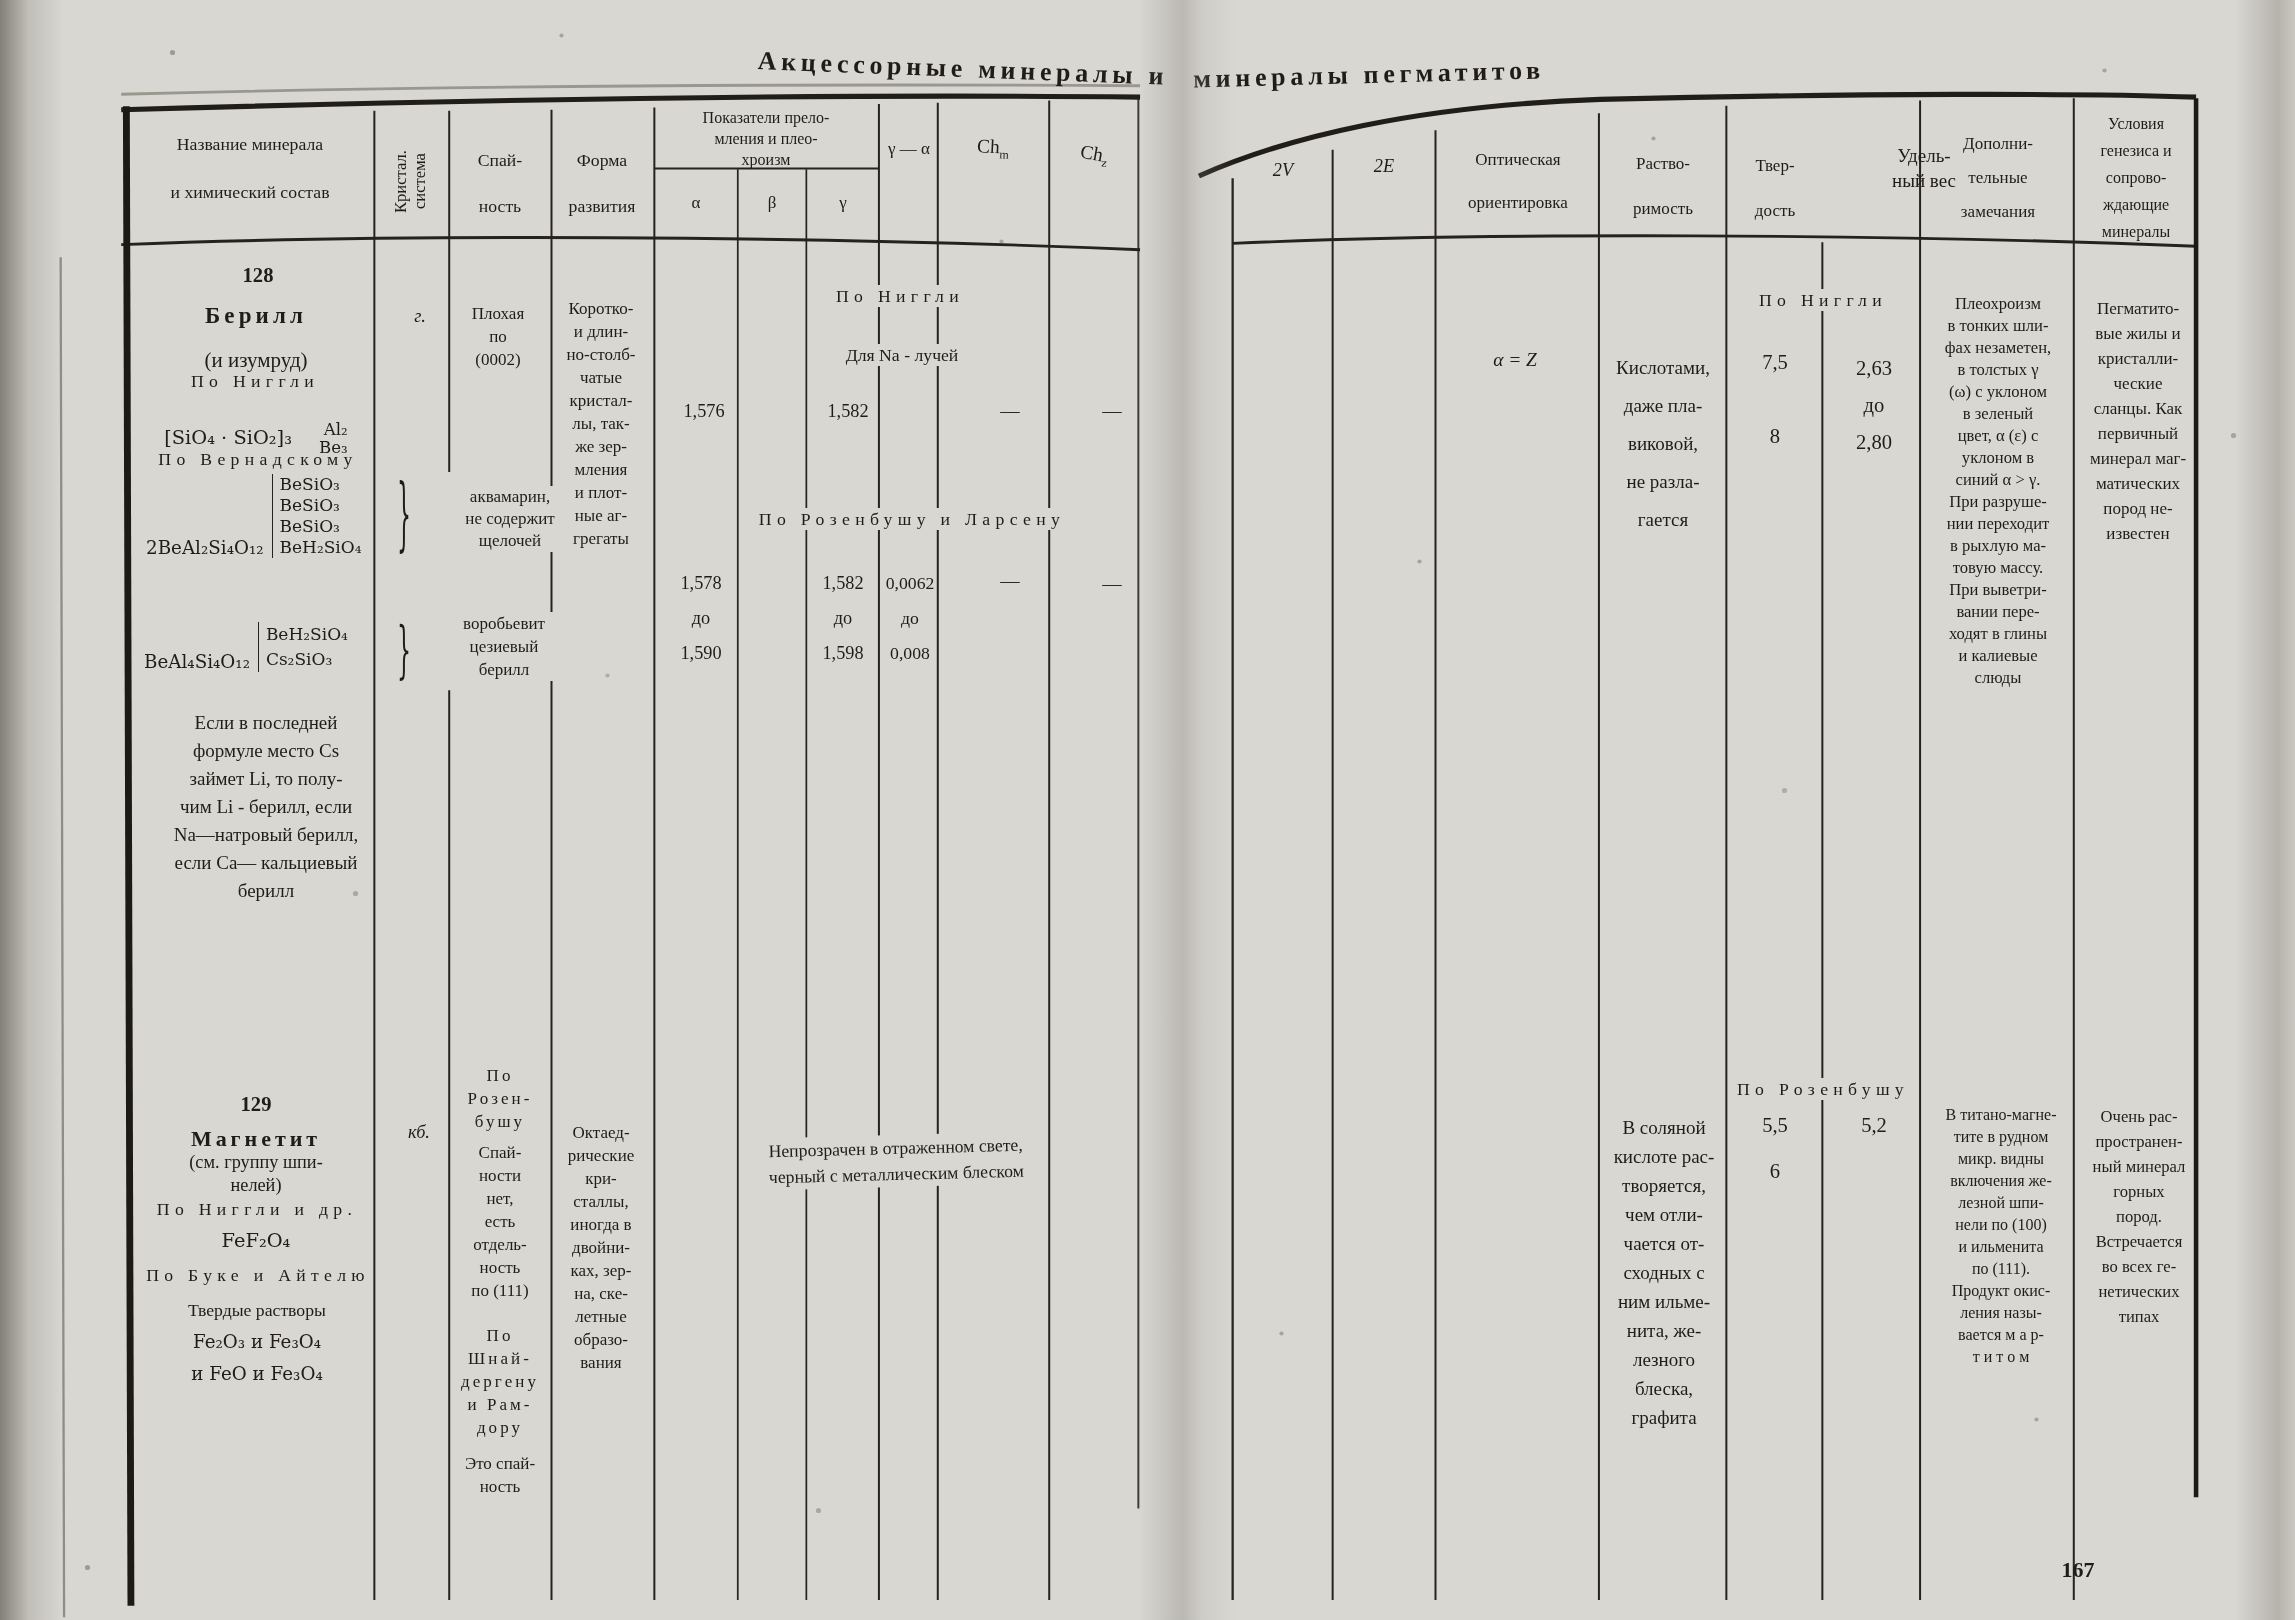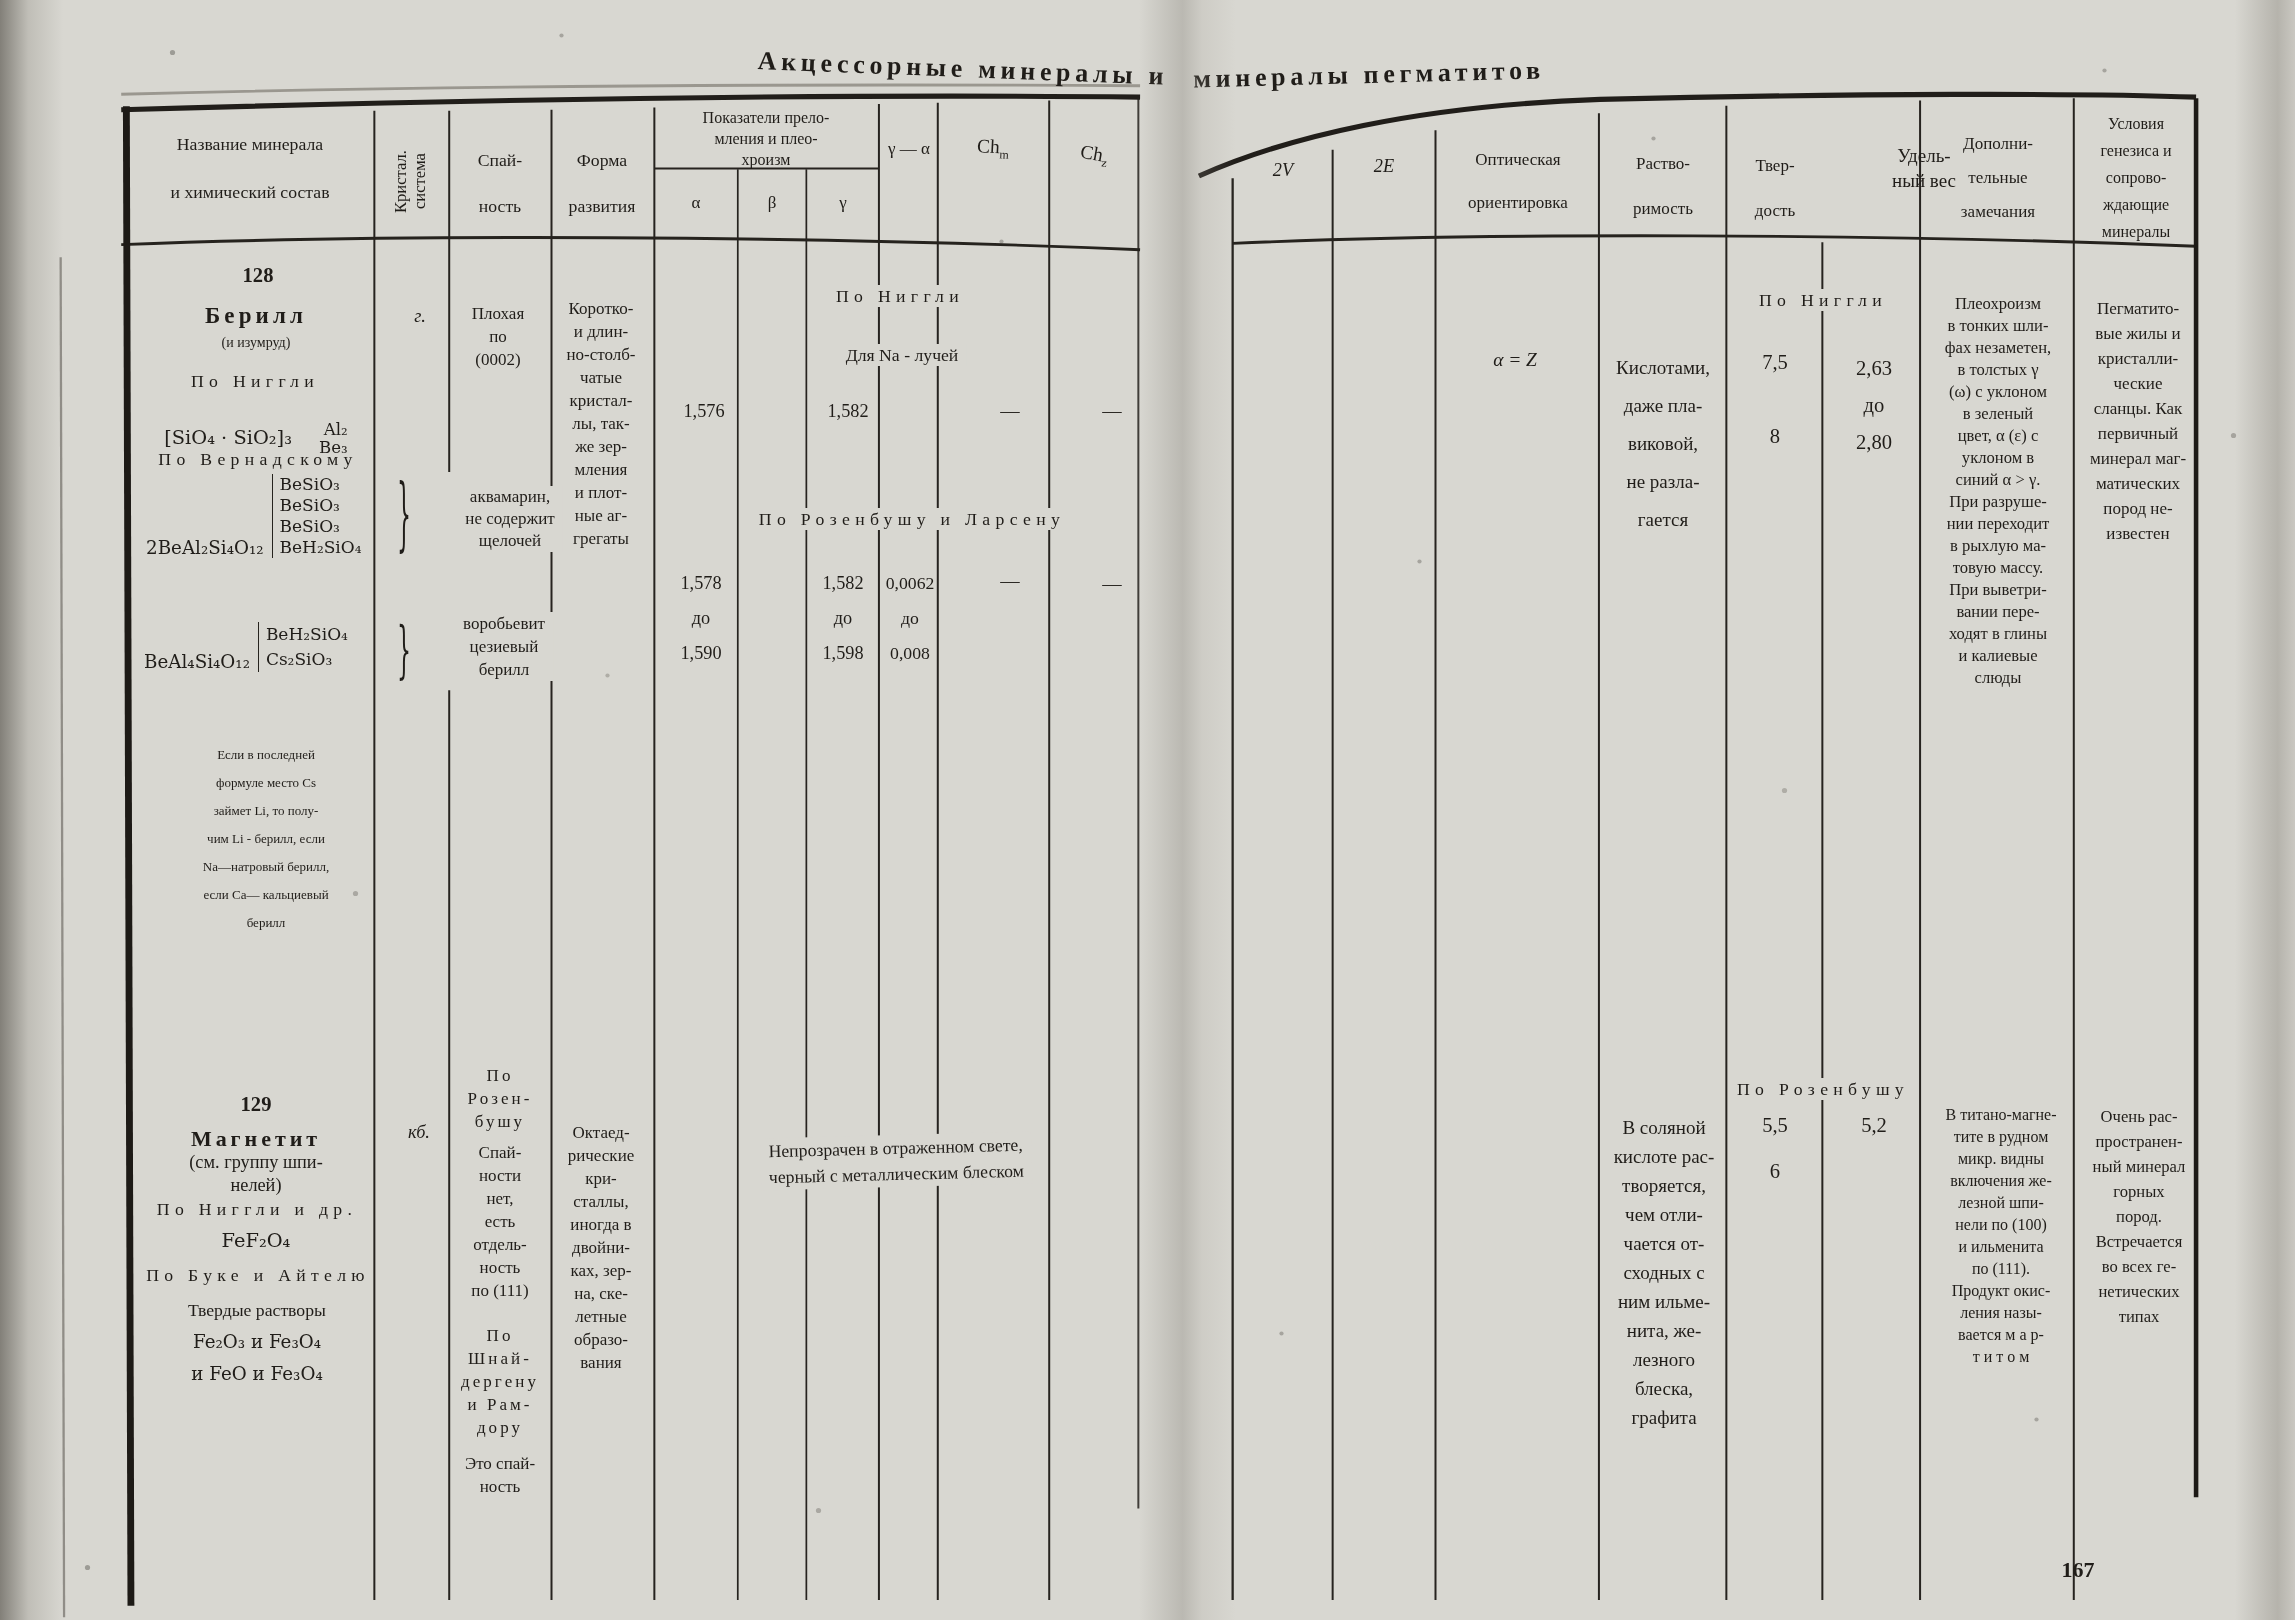--- a/index.html
+++ b/index.html
@@ -112,21 +112,21 @@
 тельные
 замечания</div>
 <div class="t pre" style="left:2136px;top:110px;font-size:16px;line-height:27px">Условия
 генезиса и
 сопрово-
 ждающие
 минералы</div>
 
 <div class="t b" style="left:258px;top:263px;font-size:20.6px">128</div>
 <div class="t b ls2" style="left:256px;top:302px;font-size:23px">Берилл</div>
-<div class="t" style="left:256px;top:334px;font-size:14px">(и изумруд)</div>
+<div class="t" style="left:256px;top:347px;font-size:21px">(и изумруд)</div>
 <div class="t ls" style="left:255px;top:370px;font-size:17.7px">По Ниггли</div>
 
 <div class="t fm" style="left:256px;top:421px;font-size:19.4px">
   <span>[SiO₄ · SiO₂]₃</span>
   <span style="display:inline-block;vertical-align:middle;text-align:right;font-size:16.6px;line-height:17.7px;margin-left:21px">
     <span style="display:block">Al₂</span>
     <span style="display:block">Be₃</span>
   </span>
 </div>
 
@@ -149,21 +149,21 @@
   <div class="fm" style="font-size:18.3px;padding-top:2.3px">BeAl₄Si₄O₁₂</div>
   <div class="gbar"></div>
   <div class="fm pre" style="font-size:17px;line-height:25px">BeH₂SiO₄
 Cs₂SiO₃</div>
 </div>
 <div class="brace" style="left:404px;top:636px;transform:translateX(-50%) scale(.85,2.4)">}</div>
 <div class="t pre bg" style="left:504px;top:612px;font-size:17px;line-height:23px">воробьевит
 цезиевый
 берилл</div>
 
-<div class="t pre" style="left:266px;top:741px;width:297px;font-size:13px;line-height:28px;white-space:pre-line">Если в последней
+<div class="t pre" style="left:266px;top:709px;width:297px;font-size:19px;line-height:28px;white-space:pre-line">Если в последней
 формуле место Cs
 займет Li, то полу-
 чим Li - берилл, если
 Na—натровый берилл,
 если Ca— кальциевый
 берилл</div>
 
 <div class="t i" style="left:420px;top:305px;font-size:18.3px">г.</div>
 <div class="t pre" style="left:498px;top:302px;font-size:17px;line-height:23px">Плохая
 по

